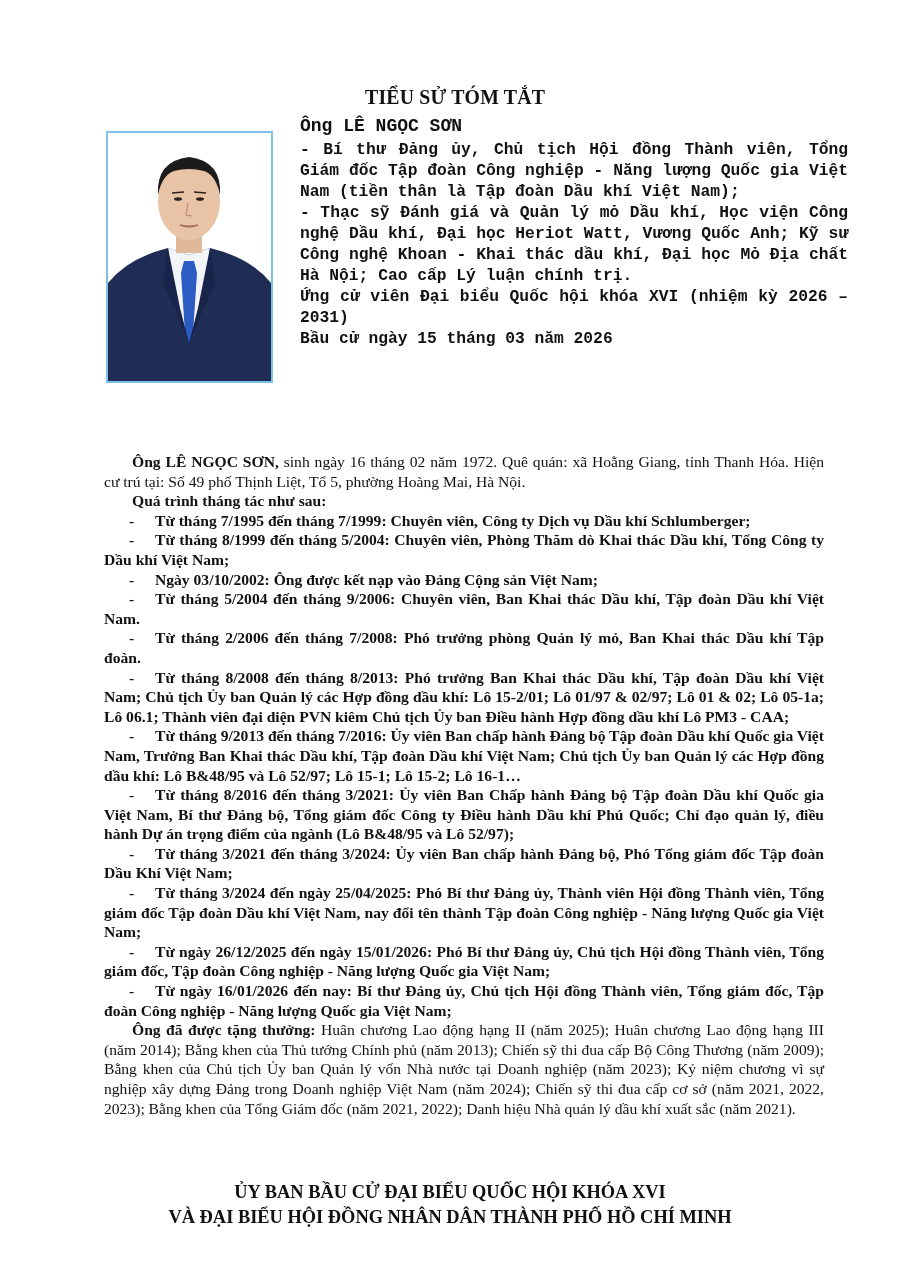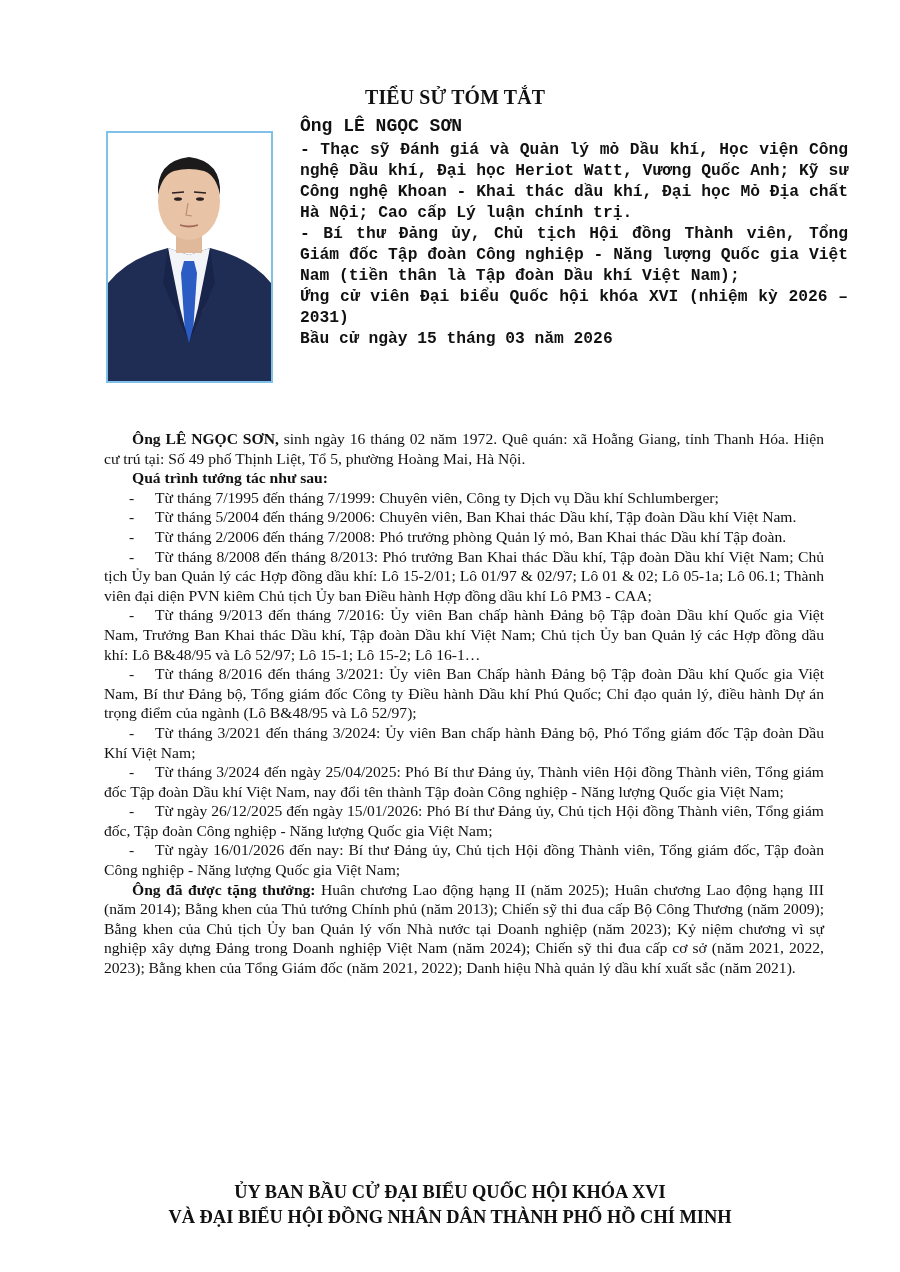--- a/index.html
+++ b/index.html
@@ -8,25 +8,25 @@
   .title { position:absolute; left:0; top:84px; width:900px; text-align:center;
            font-size:22px; font-weight:bold; letter-spacing:0.2px; padding-left:10px; box-sizing:border-box;}
   .title span { display:inline-block; transform:scaleX(0.9); transform-origin:center; }
   .photo { position:absolute; left:106px; top:131px; width:167px; height:252px;
            border:2px solid #7fc1e8; background:#ffffff; overflow:hidden; box-sizing:border-box; }
   .header-block { position:absolute; left:300px; top:116px; width:548px;
                   font-size:16.3px; font-weight:bold; line-height:21px;font-family:Liberation Mono, monospace; }
   .header-block .name { font-size:18px; margin-bottom:2px; }
   .header-block p { margin:0; text-align:justify; }
   .header-block .gap { margin-top:4px; }
-  .body-block { position:absolute; left:104px; top:429px; width:720px;
+  .body-block { position:absolute; left:104px; top:452px; width:720px;
                 font-size:15.6px; line-height:19.6px; }
   .body-block p { margin:0; text-align:justify; }
   .indent { text-indent:28px; }
-  .item { text-indent:25px; }
+  .item { text-indent:25px;font-weight:bold; }
   .dash { display:inline-block; width:26px; text-indent:0; }
   .footer { position:absolute; left:0; top:1180px; width:900px; text-align:center;
             font-size:18.4px; font-weight:bold; line-height:25px; }
   .footer p { margin:0; }
 </style>
 </head>
 <body>
 
 <div>
 
@@ -55,31 +55,33 @@
       <ellipse cx="92" cy="66" rx="4" ry="1.8" fill="#2a2020"></ellipse>
       <path d="M64 60 L76 59" stroke="#2a2020" stroke-width="1.6"></path>
       <path d="M86 59 L98 60" stroke="#2a2020" stroke-width="1.6"></path>
       <path d="M80 70 L78 82 L84 83" stroke="#b98d73" stroke-width="1.2" fill="none"></path>
       <path d="M72 92 Q81 95 90 92" stroke="#a46a5a" stroke-width="1.8" fill="none"></path>
     </svg>
   </div>
 
   <div class="header-block">
     <p class="name">Ông LÊ NGỌC SƠN</p>
+    <p>- Bí thư Đảng ủy, Chủ tịch Hội đồng Thành viên, Tổng Giám đốc Tập đoàn Công nghiệp - Năng lượng Quốc gia Việt Nam (tiền thân là Tập đoàn Dầu khí Việt Nam);</p>
     <p>- Thạc sỹ Đánh giá và Quản lý mỏ Dầu khí, Học viện Công nghệ Dầu khí, Đại học Heriot Watt, Vương Quốc Anh; Kỹ sư Công nghệ Khoan - Khai thác dầu khí, Đại học Mỏ Địa chất Hà Nội; Cao cấp Lý luận chính trị.</p>
-    <p>- Bí thư Đảng ủy, Chủ tịch Hội đồng Thành viên, Tổng Giám đốc Tập đoàn Công nghiệp - Năng lượng Quốc gia Việt Nam (tiền thân là Tập đoàn Dầu khí Việt Nam);</p>
     <p>Ứng cử viên Đại biểu Quốc hội khóa XVI (nhiệm kỳ 2026 – 2031)</p>
     <p>Bầu cử ngày 15 tháng 03 năm 2026</p>
   </div>
 
   <div class="body-block">
     <p class="indent"><b>Ông LÊ NGỌC SƠN,</b><span> sinh ngày 16 tháng 02 năm 1972. Quê quán: xã Hoằng Giang, tỉnh Thanh Hóa. Hiện cư trú tại: Số 49 phố Thịnh Liệt, Tổ 5, phường Hoàng Mai, Hà Nội.</span></p>
-    <p class="indent"><b>Quá trình tướng tác như sau:</b></p>
+    <p class="indent"><b>Quá trình tháng tác như sau:</b></p>
 
     <p class="item"><span class="dash">-</span><span>Từ tháng 7/1995 đến tháng 7/1999: Chuyên viên, Công ty Dịch vụ Dầu khí Schlumberger;</span></p>
+    <p class="item"><span class="dash">-</span><span>Từ tháng 8/1999 đến tháng 5/2004: Chuyên viên, Phòng Thăm dò Khai thác Dầu khí, Tổng Công ty Dầu khí Việt Nam;</span></p>
+    <p class="item"><span class="dash">-</span><span>Ngày 03/10/2002: Ông được kết nạp vào Đảng Cộng sản Việt Nam;</span></p>
     <p class="item"><span class="dash">-</span><span>Từ tháng 5/2004 đến tháng 9/2006: Chuyên viên, Ban Khai thác Dầu khí, Tập đoàn Dầu khí Việt Nam.</span></p>
     <p class="item"><span class="dash">-</span><span>Từ tháng 2/2006 đến tháng 7/2008: Phó trưởng phòng Quản lý mỏ, Ban Khai thác Dầu khí Tập đoàn.</span></p>
     <p class="item"><span class="dash">-</span><span>Từ tháng 8/2008 đến tháng 8/2013: Phó trưởng Ban Khai thác Dầu khí, Tập đoàn Dầu khí Việt Nam; Chủ tịch Ủy ban Quản lý các Hợp đồng dầu khí: Lô 15-2/01; Lô 01/97 &amp; 02/97; Lô 01 &amp; 02; Lô 05-1a; Lô 06.1; Thành viên đại diện PVN kiêm Chủ tịch Ủy ban Điều hành Hợp đồng dầu khí Lô PM3 - CAA;</span></p>
     <p class="item"><span class="dash">-</span><span>Từ tháng 9/2013 đến tháng 7/2016: Ủy viên Ban chấp hành Đảng bộ Tập đoàn Dầu khí Quốc gia Việt Nam, Trưởng Ban Khai thác Dầu khí, Tập đoàn Dầu khí Việt Nam; Chủ tịch Ủy ban Quản lý các Hợp đồng dầu khí: Lô B&amp;48/95 và Lô 52/97; Lô 15-1; Lô 15-2; Lô 16-1…</span></p>
     <p class="item"><span class="dash">-</span><span>Từ tháng 8/2016 đến tháng 3/2021: Ủy viên Ban Chấp hành Đảng bộ Tập đoàn Dầu khí Quốc gia Việt Nam, Bí thư Đảng bộ, Tổng giám đốc Công ty Điều hành Dầu khí Phú Quốc; Chỉ đạo quản lý, điều hành Dự án trọng điểm của ngành (Lô B&amp;48/95 và Lô 52/97);</span></p>
     <p class="item"><span class="dash">-</span><span>Từ tháng 3/2021 đến tháng 3/2024: Ủy viên Ban chấp hành Đảng bộ, Phó Tổng giám đốc Tập đoàn Dầu Khí Việt Nam;</span></p>
     <p class="item"><span class="dash">-</span><span>Từ tháng 3/2024 đến ngày 25/04/2025: Phó Bí thư Đảng ủy, Thành viên Hội đồng Thành viên, Tổng giám đốc Tập đoàn Dầu khí Việt Nam, nay đổi tên thành Tập đoàn Công nghiệp - Năng lượng Quốc gia Việt Nam;</span></p>
     <p class="item"><span class="dash">-</span><span>Từ ngày 26/12/2025 đến ngày 15/01/2026: Phó Bí thư Đảng ủy, Chủ tịch Hội đồng Thành viên, Tổng giám đốc, Tập đoàn Công nghiệp - Năng lượng Quốc gia Việt Nam;</span></p>
     <p class="item"><span class="dash">-</span><span>Từ ngày 16/01/2026 đến nay: Bí thư Đảng ủy, Chủ tịch Hội đồng Thành viên, Tổng giám đốc, Tập đoàn Công nghiệp - Năng lượng Quốc gia Việt Nam;</span></p>
 

